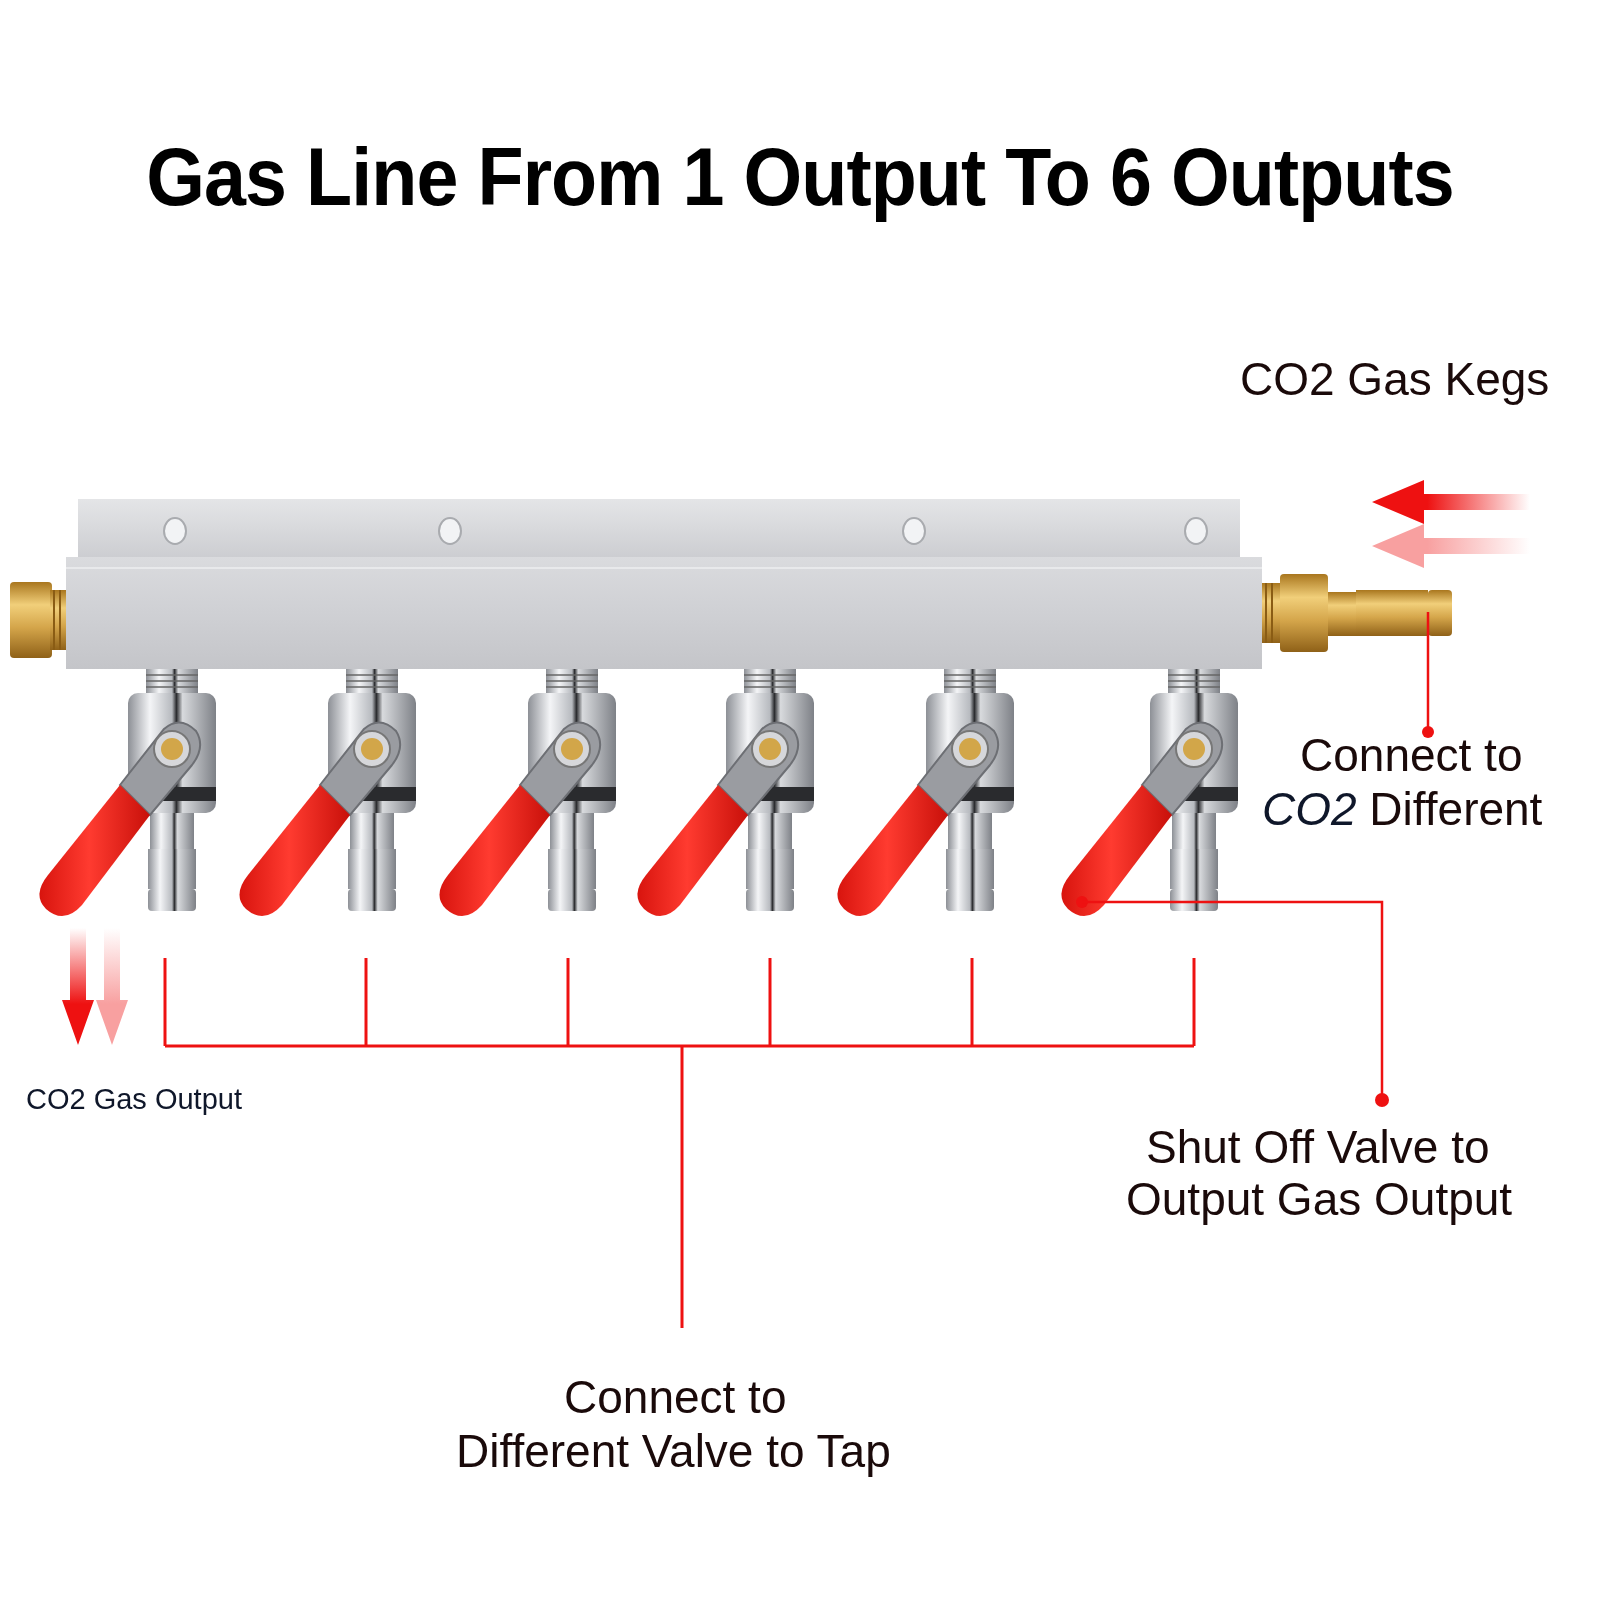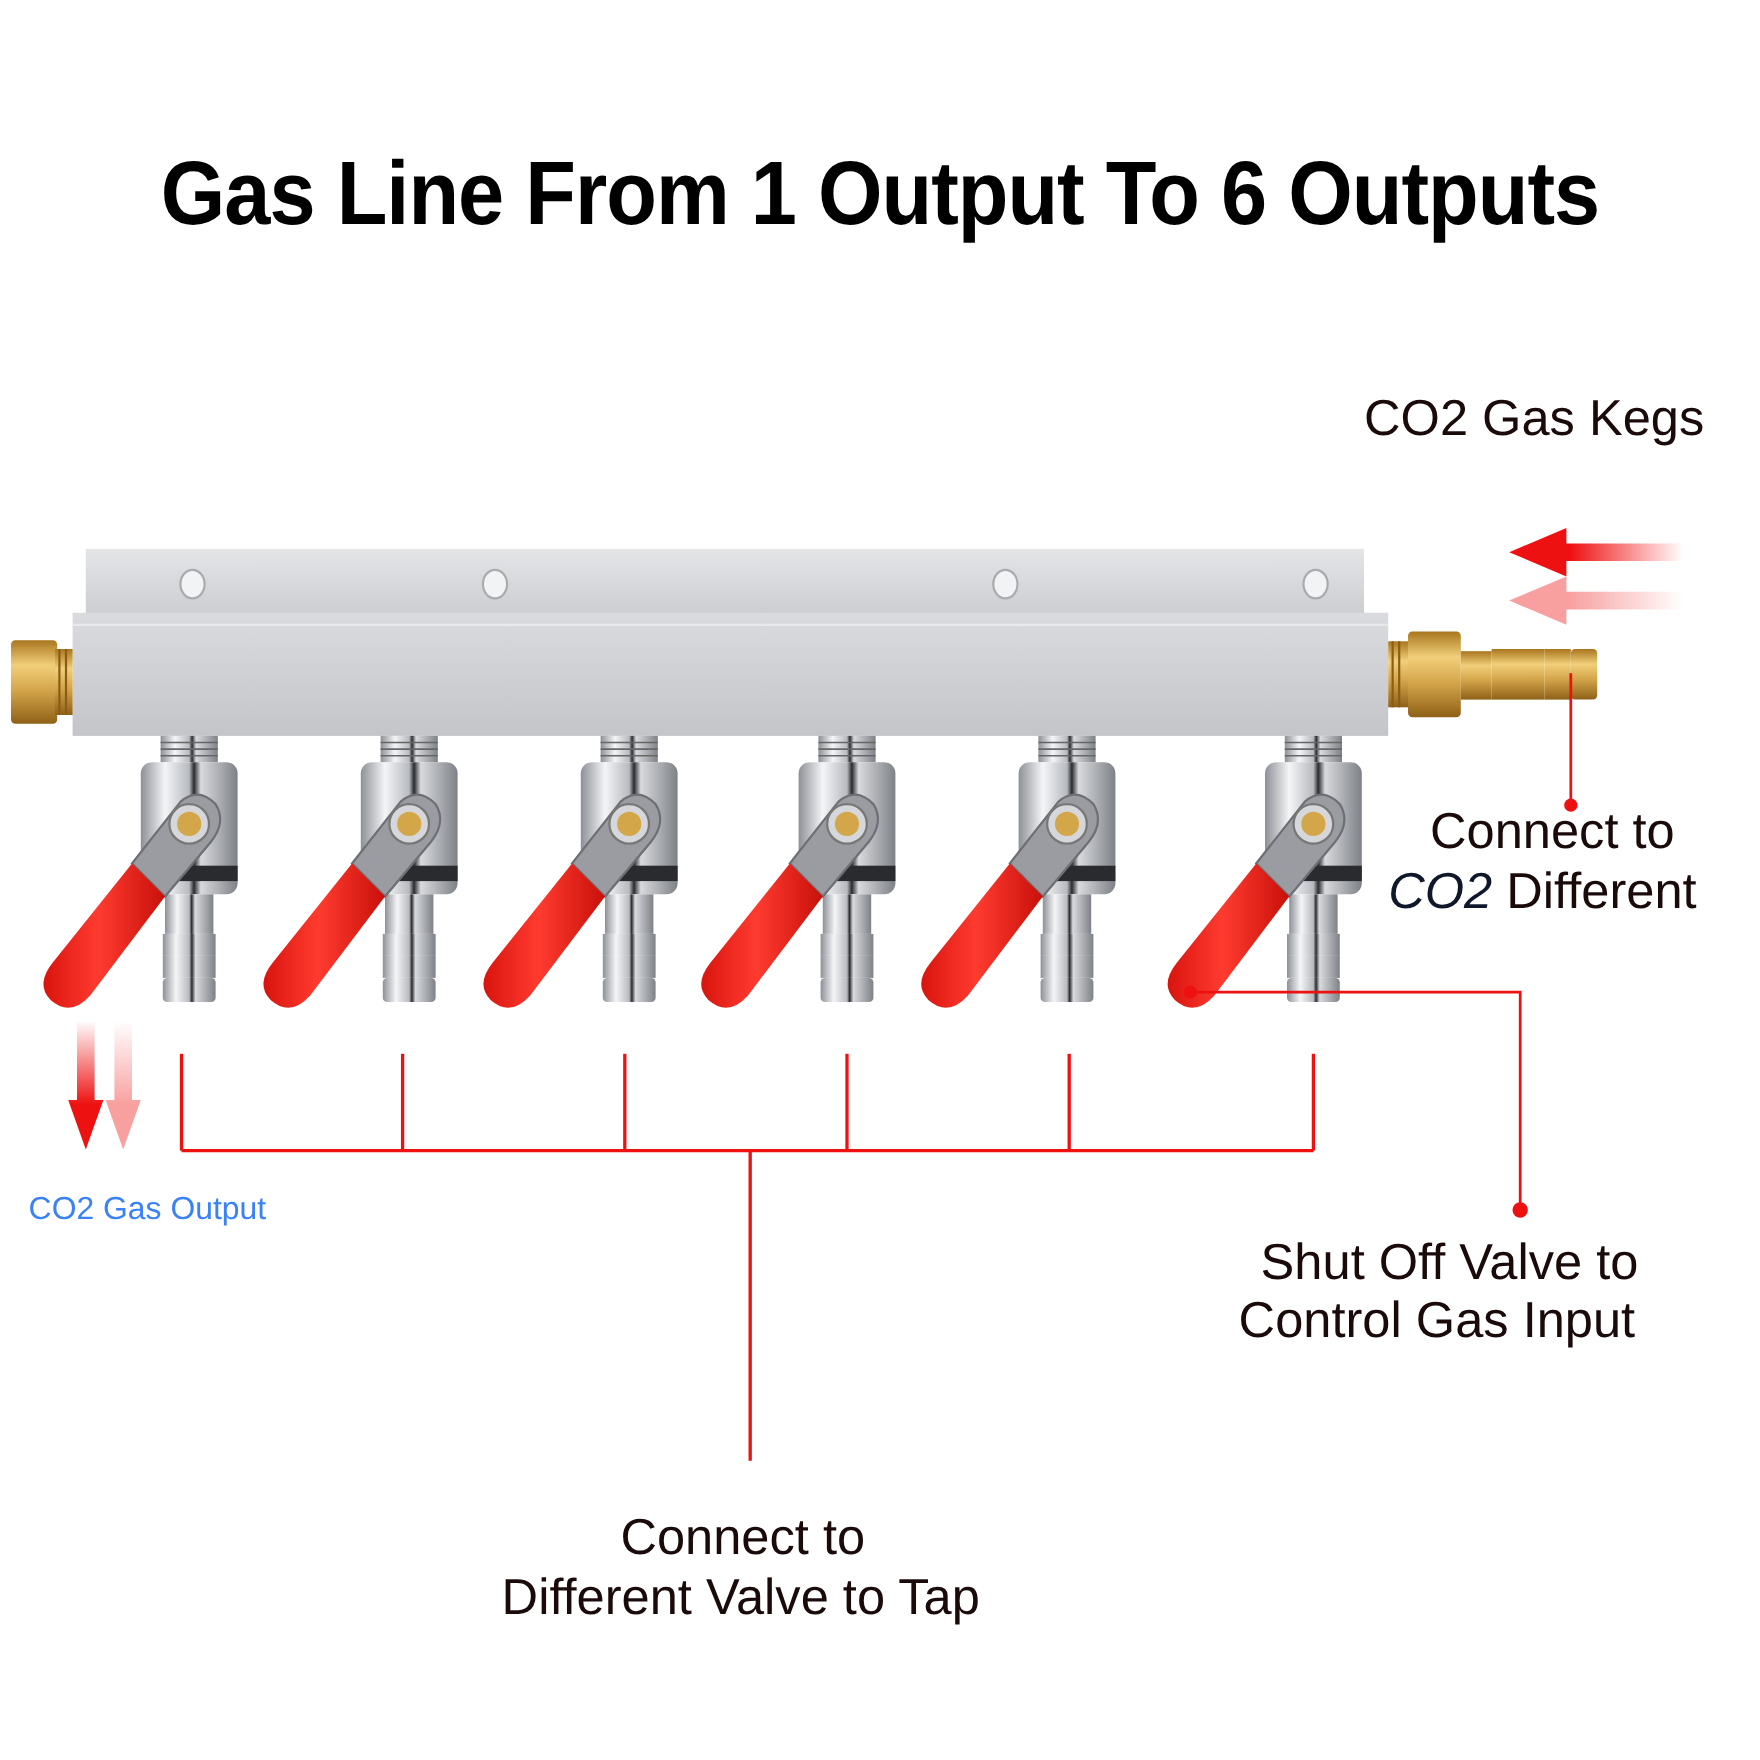--- a/index.html
+++ b/index.html
@@ -1,20 +1,20 @@
 <!DOCTYPE html>
 <html><head>
   <meta charset="utf-8">
   <style>
     html, body { margin: 0; padding: 0; background: #ffffff; }
     body { width: 1600px; height: 1600px; position: relative; overflow: hidden; font-family: "Liberation Sans", sans-serif; }
     .abs { position: absolute; }
     .title { left: 0; top: 130px; width: 1600px; text-align: center; font-size: 82px; font-weight: bold; color: #000; letter-spacing: -1px; transform: scaleX(0.92); transform-origin: center; }
     .label { color: #1a0a0a; font-size: 46px; line-height: 54px; white-space: nowrap; }
-    .label-sm { color: #3b82f6; font-size: 29px; white-space: nowrap; }
+    .label-sm { color: #0f172a; font-size: 29px; white-space: nowrap; }
     .red { color: #0f172a; font-style: italic; }
     svg.diagram { position: absolute; left: 0; top: 0; }
   </style>
 </head>
 <body>
 
 <div class="abs title">Gas Line From 1 Output To 6 Outputs</div>
 
 <svg class="diagram" width="1600" height="1600" viewBox="0 0 1600 1600">
   <defs>
@@ -158,16 +158,16 @@
 </svg>
 
 <div class="abs label" style="left:1240px; top:352px;">CO2 Gas Kegs</div>
 
 <div class="abs label" style="left:1300px; top:728px;">Connect to</div>
 <div class="abs label" style="left:1262px; top:782px;"><span class="red">CO2</span><span style="white-space:pre;"> Different</span></div>
 
 <div class="abs label-sm" style="left:26px; top:1083px;">CO2 Gas Output</div>
 
 <div class="abs label" style="left:1146px; top:1120px;">Shut Off Valve to</div>
-<div class="abs label" style="left:1126px; top:1172px;">Control Gas Input</div>
+<div class="abs label" style="left:1126px; top:1172px;">Output Gas Output</div>
 
 <div class="abs label" style="left:564px; top:1370px;">Connect to</div>
 <div class="abs label" style="left:456px; top:1424px;">Different Valve to Tap</div>
 
 </body></html>

